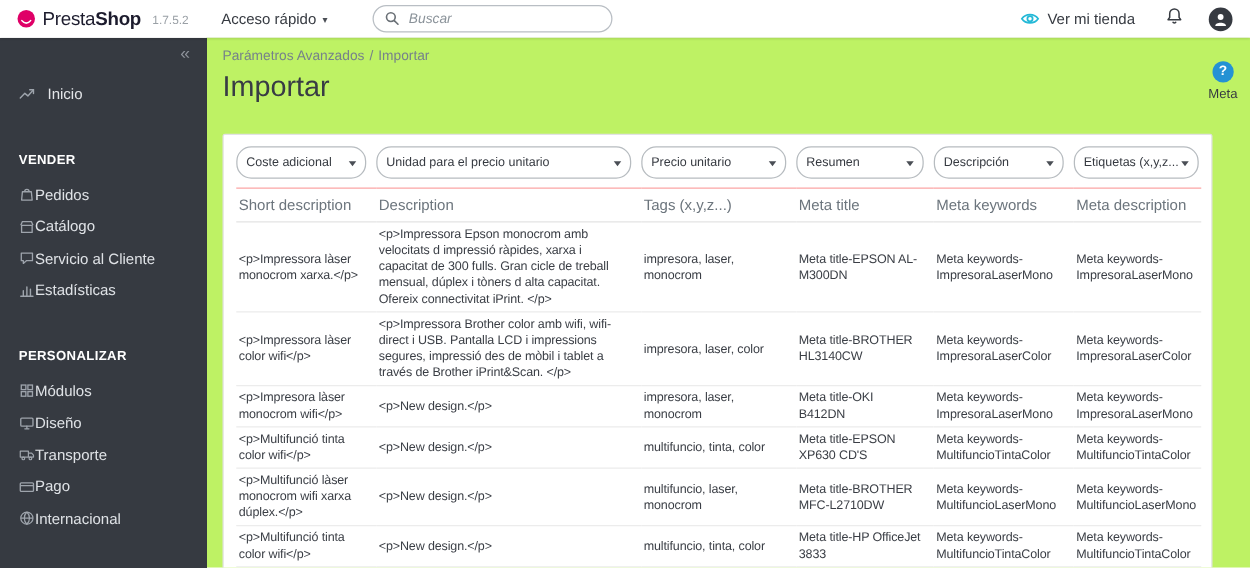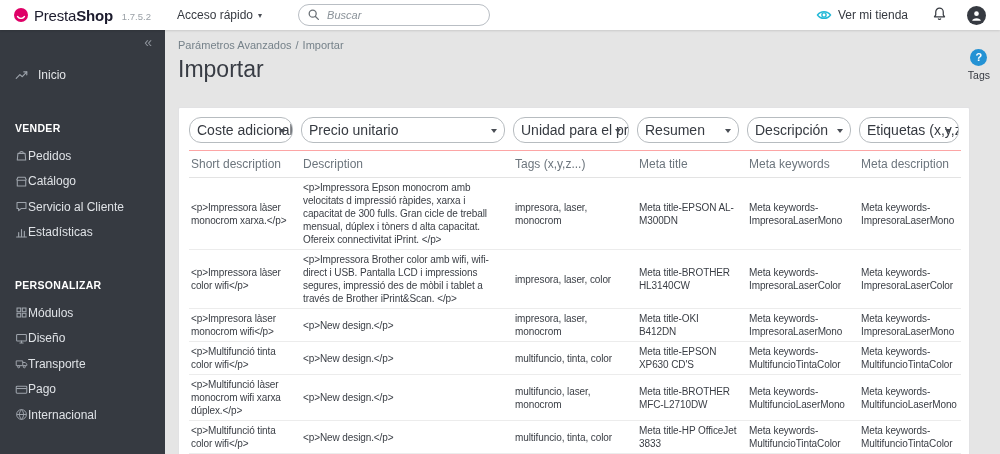--- a/index.html
+++ b/index.html
@@ -38,38 +38,38 @@
               font-size:12px; color:#e3e5e8; cursor:pointer; }
   .section-title { font-size:10.5px; font-weight:bold; color:#fff; letter-spacing:.3px;
                    padding:0 0 9px 15px; margin-top:26px; }
   .section-title.second { margin-top:34px; }
   .nav-item { height:25.5px; display:flex; align-items:center; padding-left:15px;
               font-size:12px; color:#dfe2e6; cursor:pointer; }
   .nav-icon { width:13px; height:13px; flex:0 0 13px; color:#9ea4ac; }
 
   
   .main { position:absolute; top:30px; left:165px; width:835px; height:424px;
-          background:#e5e5e5; overflow:hidden; padding-left:13px; }
+          background:#bef264; overflow:hidden; padding-left:13px; }
   .breadcrumb { padding-top:9px; font-size:11px; color:#76828a; }
   .breadcrumb .bc-parent { cursor:pointer; }
   .bc-sep { margin:0 4px; }
   .page-head { position:relative; margin-top:5px; }
   .page-title { font-size:23px; font-weight:400; color:#383c44; }
   .help { position:absolute; top:-7px; right:10px; text-align:center; cursor:pointer; }
   .help-icon { width:17px; height:17px; border-radius:50%; background:#2492d4; color:#fff;
                font-size:11px; font-weight:bold; line-height:17px; margin:0 auto; }
   .help-label { font-size:10.5px; color:#363a41; margin-top:3px; }
 
   .panel { margin-top:24px; width:792px; background:#fff; border:1px solid #e2e2e4;
            border-radius:2px; padding:9px 10px; min-height:380px; }
 
   .mapping-row { display:grid; grid-template-columns:112px 212px 124px 110px 112px 102px; }
   .sel { position:relative; height:26px; margin-right:8px; border:1px solid #b7bcc0; border-radius:12px;
          background:#fff; display:flex; align-items:center; padding:0 16px 0 7px;
-         font-size:14px; color:#363a41; white-space:nowrap; overflow:hidden; cursor:pointer; }
+         font-size:10px; color:#363a41; white-space:nowrap; overflow:hidden; cursor:pointer; }
   .sel:last-child { margin-right:2px; }
   .sel::after { content:""; position:absolute; right:7px; top:11px;
                 border-left:3.5px solid transparent; border-right:3.5px solid transparent;
                 border-top:4.5px solid #4a4e55; }
 
   table.import-table { margin-top:7px; width:772px; border-collapse:collapse; table-layout:fixed; }
   .import-table th { text-align:left; font-weight:400; font-size:12px; color:#6c757d;
                      padding:6px 10px 6px 2px; border-top:1px solid #fca5a5; border-bottom:1px solid #e3e3e3;
                      white-space:nowrap; overflow:hidden; }
   .import-table td { font-size:10px; line-height:13px; color:#3a3e45; letter-spacing:-.1px;
@@ -207,35 +207,35 @@
 
 <main class="main">
   <div class="breadcrumb">
     <span class="bc-parent">Parámetros Avanzados</span><span class="bc-sep">/</span><span>Importar</span>
   </div>
 
   <div class="page-head">
     <h1 class="page-title">Importar</h1>
     <div class="help">
       <div class="help-icon">?</div>
-      <div class="help-label">Tags</div>
+      <div class="help-label">Meta</div>
     </div>
   </div>
 
   <div class="panel">
 
     <div class="mapping-row">
       <div class="sel">
           <span>Coste adicional</span>
         </div>
       <div class="sel">
+          <span>Unidad para el precio unitario</span>
+        </div>
+      <div class="sel">
           <span>Precio unitario</span>
-        </div>
-      <div class="sel">
-          <span>Unidad para el precio unitario</span>
         </div>
       <div class="sel">
           <span>Resumen</span>
         </div>
       <div class="sel">
           <span>Descripción</span>
         </div>
       <div class="sel">
           <span>Etiquetas (x,y,z...</span>
         </div>

